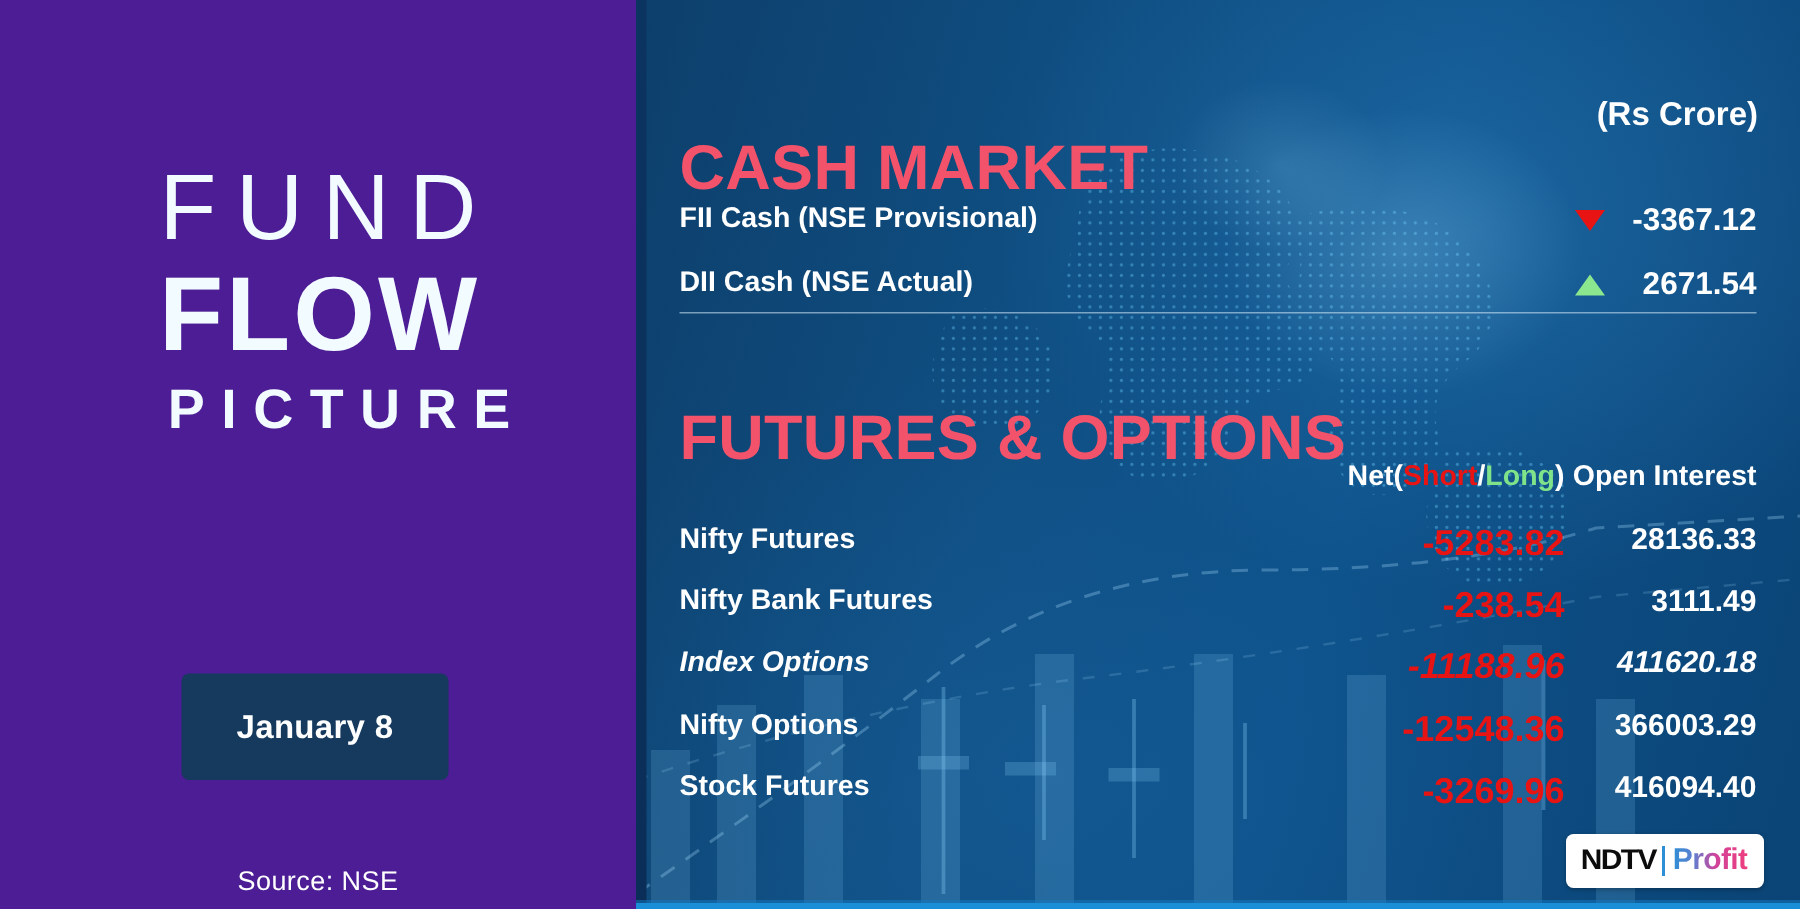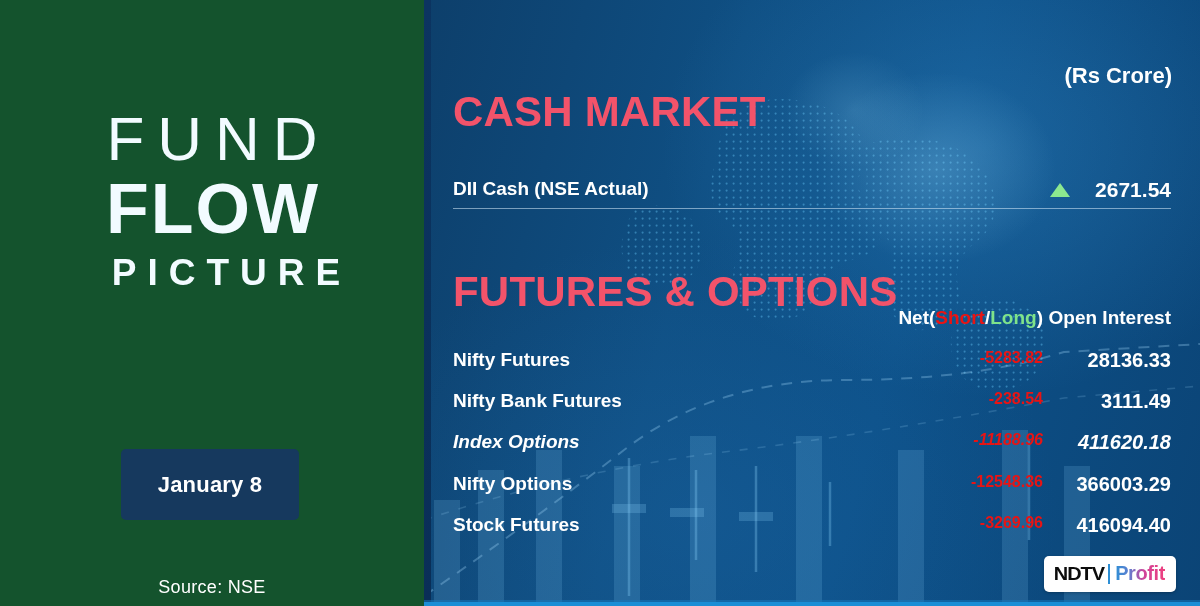--- a/index.html
+++ b/index.html
@@ -6,21 +6,21 @@
   body{
     width:1200px;height:606px;overflow:hidden;
     font-family:"Liberation Sans", sans-serif;
     background:#0b4a7d;
   }
   #stage{position:relative;width:1200px;height:606px;overflow:hidden;}
 
   
   .left-panel{
     position:absolute;left:0;top:0;width:424px;height:606px;
-    background:#14532d;
+    background:#4c1d95;
     overflow:hidden;
   }
   .brand{
     position:absolute;left:0;top:108px;width:424px;
     text-align:center;color:#f2fbff;
     line-height:1;
   }
   .brand .w-fund{
     font-size:62px;font-weight:300;letter-spacing:13px;
     text-indent:13px;
@@ -130,21 +130,21 @@
   }
   .fo-row{
     position:absolute;left:29px;width:718px;height:26px;
   }
   .fo-name{
     position:absolute;left:0;top:0;color:#ffffff;font-size:19px;font-weight:bold;
     white-space:nowrap;
   }
   .fo-net{
     position:absolute;left:425px;top:0;width:165px;text-align:right;
-    color:#e81414;font-size:16px;font-weight:bold;
+    color:#e81414;font-size:24px;font-weight:bold;
   }
   .fo-oi{
     position:absolute;right:0;top:0;width:190px;text-align:right;
     color:#ffffff;font-size:20px;font-weight:bold;
   }
 
   
   .logo{
     position:absolute;right:24px;bottom:14px;
     background:#ffffff;border-radius:5px;
@@ -242,20 +242,25 @@
       <path d="M0 596 Q 110 520 200 450 T 420 380 T 640 352 L776 344" fill="none" stroke="#a8ddff" stroke-width="2" stroke-dasharray="11 9" opacity="0.30"></path>
       <path d="M0 520 Q 150 470 300 452 T 640 398 L776 386" fill="none" stroke="#a8ddff" stroke-width="1.6" stroke-dasharray="8 10" opacity="0.18"></path>
     </svg>
 
     <div class="edge-strip"></div>
 
     <div class="unit-note">(Rs Crore)</div>
 
     <div class="sec-title" id="cash-title">CASH MARKET</div>
 
+    <div class="cash-row" style="top:135px;">
+      <span class="cash-label">FII Cash (NSE Provisional)</span>
+      <span class="tri down"></span>
+      <span class="cash-val">-3367.12</span>
+    </div>
 
     <div class="cash-row" style="top:178px;">
       <span class="cash-label">DII Cash (NSE Actual)</span>
       <span class="tri up"></span>
       <span class="cash-val">2671.54</span>
     </div>
 
     <div class="divider"></div>
 
     <div class="sec-title" id="fo-title">FUTURES &amp; OPTIONS</div>

